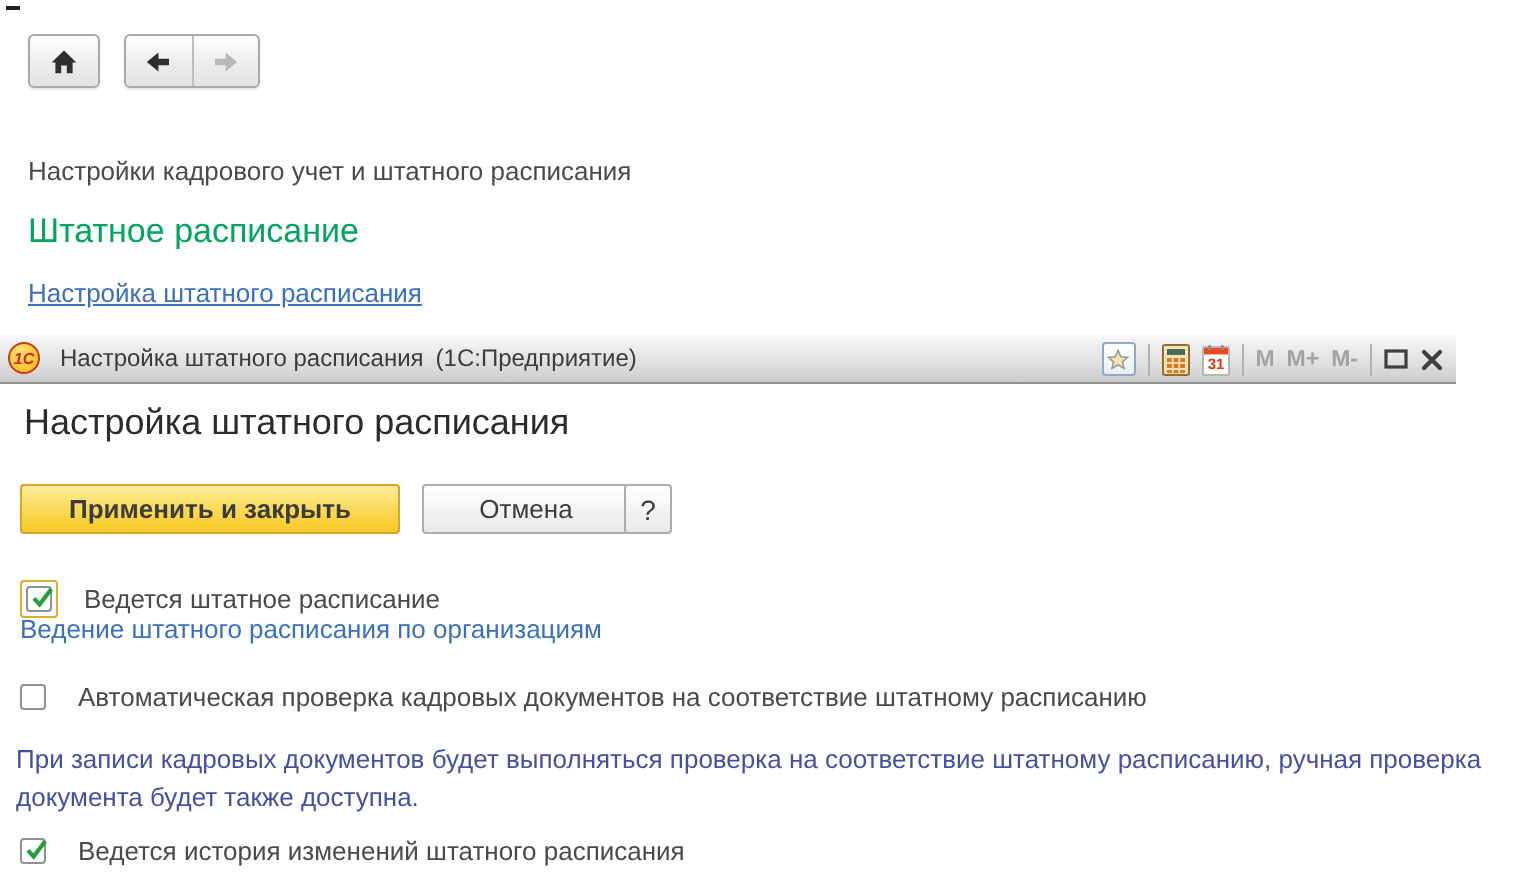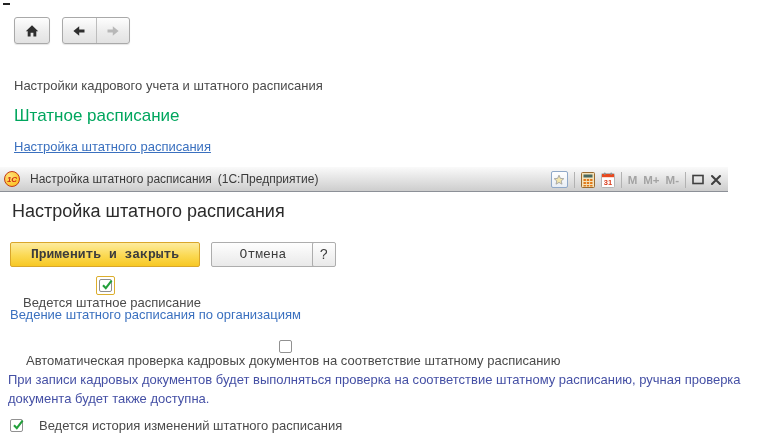--- a/index.html
+++ b/index.html
@@ -52,21 +52,21 @@
     width:17px; height:17px; box-sizing:border-box; border:1px solid #8fa8c8; border-radius:2px;
     background:linear-gradient(#ffffff,#e9eef5); display:flex; align-items:center; justify-content:center;
     cursor:pointer;
   }
   .mem { font-size:11.5px; font-weight:bold; color:#a3a3a3; cursor:pointer; letter-spacing:0; }
   .icon-btn { display:flex; align-items:center; justify-content:center; cursor:pointer; }
   
   .dlg-heading { position:absolute; left:12px; top:201px; font-size:18px; color:#2b2b2b; }
   .btn {
     position:absolute; top:242px; height:25px; box-sizing:border-box; border-radius:2px;
-    font-family:Liberation Mono, monospace; font-size:13px; color:#3c3c3c;
+    font-family:Liberation Sans, sans-serif; font-size:13px; color:#3c3c3c;
     display:flex; align-items:center; justify-content:center; cursor:pointer;
   }
   .btn-apply {
     left:10px; width:190px; font-weight:bold;
     background:linear-gradient(#fdeb9e, #fbd952 55%, #f7c825);
     border:1px solid #d9a62b;
   }
   .btn-cancel { left:211px; width:104px; background:linear-gradient(#fefefe,#e9e9e9); border:1px solid #adadad; }
   .btn-help { left:312px; width:24px; background:linear-gradient(#fefefe,#e9e9e9); border:1px solid #adadad; font-size:14px; }
   .row { position:absolute; display:flex; align-items:center; }
@@ -74,23 +74,23 @@
     width:13px; height:13px; box-sizing:border-box; border:1px solid #919191; border-radius:2px;
     background:#fff; position:relative; cursor:pointer; flex:0 0 auto;
   }
   .cb svg { position:absolute; left:0px; top:-2px; overflow:visible; }
   .cb-ring {
     width:19px; height:19px; box-sizing:border-box; border:1px solid #dcae2d; border-radius:2px;
     background:#fff; display:flex; align-items:center; justify-content:center; flex:0 0 auto; cursor:pointer;
   }
   .cb-ring .cb { border-color:#8f8f8f; }
   .cb-label { font-size:13px; color:#4a4a4a; cursor:default; }
-  .row-1 { left:10px; top:276px; height:20px;flex-direction:column; }
+  .row-1 { left:10px; top:289px; height:20px; }
   .row-1 .cb-label { margin-left:13px; }
-  .row-2 { left:10px; top:340px; height:16px;flex-direction:column; }
+  .row-2 { left:10px; top:340px; height:16px; }
   .row-2 .cb-label { margin-left:16px; }
   .row-3 { left:10px; top:417px; height:16px; }
   .row-3 .cb-label { margin-left:16px; }
   .org-link { position:absolute; left:10px; top:307px; font-size:13px; color:#3a70bf; cursor:pointer; }
   .info-text {
     position:absolute; left:8px; top:370px; width:744px;
     font-size:13px; line-height:19px; color:#4550a5;
   }
 </style>
 </head>
@@ -118,21 +118,21 @@
     <div class="nav-div"></div>
     <div class="nav-half">
       <span style="display:flex">
         <svg width="16" height="16" viewBox="0 0 16 16">
             <path d="M2.5 6.4 H7.8 V3.3 L13.6 8 L7.8 12.7 V9.6 H2.5 Z" fill="#b8b8b8"></path>
           </svg>
       </span>
     </div>
   </div>
 
-  <div class="subtitle">Настройки кадрового учета и штатного расписания</div>
+  <div class="subtitle">Настройки кадрового учет и штатного расписания</div>
   <div class="section-heading">Штатное расписание</div>
   <a class="top-link">Настройка штатного расписания</a>
 
   <div class="titlebar">
     <div class="logo">1С</div>
     <div class="tb-title">
       <span>Настройка штатного расписания</span><span class="app">(1С:Предприятие)</span>
     </div>
     <div class="tb-icons">
       <div class="star-box">

